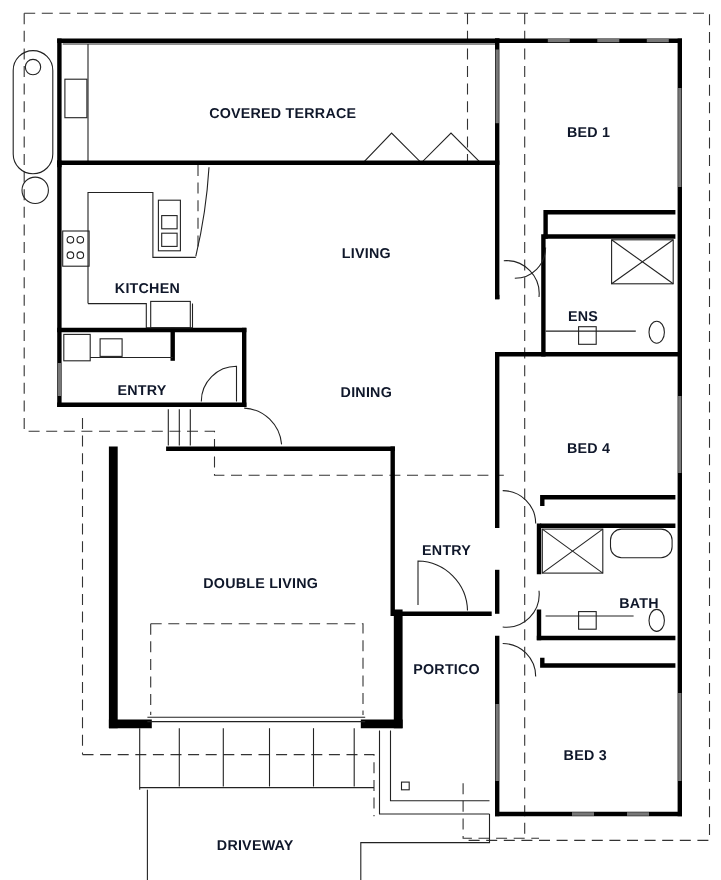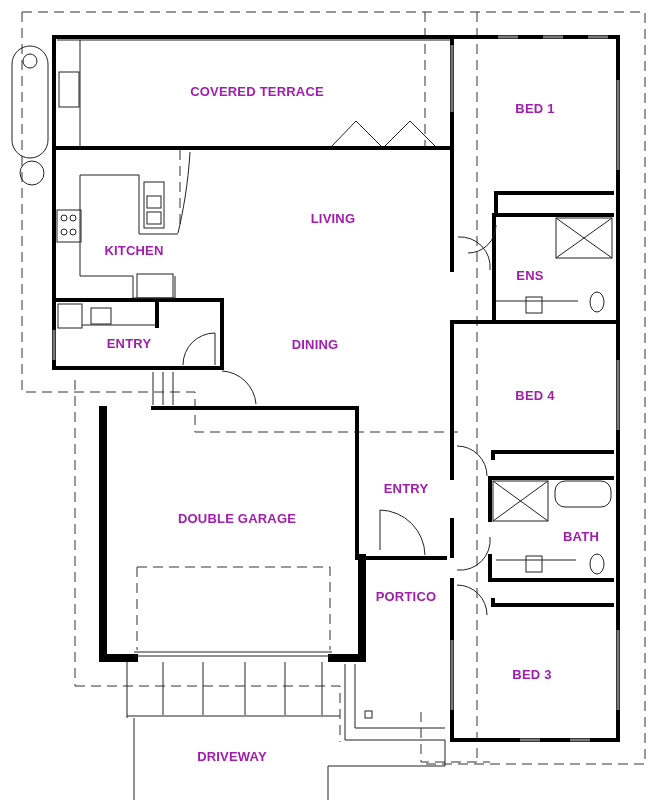--- a/index.html
+++ b/index.html
@@ -3,21 +3,21 @@
 <meta charset="utf-8">
 <style>
   html, body { margin: 0; padding: 0; background: #ffffff; }
   body { width: 655px; height: 800px; overflow: hidden; position: relative; font-family: "Liberation Sans", sans-serif; }
   #plan { position: absolute; left: 0; top: 0; width: 655px; height: 800px; }
   .wall { stroke: #000; stroke-width: 4; fill: none; stroke-linecap: square; }
   .wall-thick { stroke: #000; stroke-width: 8; fill: none; stroke-linecap: square; }
   .thin { stroke: #222; stroke-width: 1; fill: none; }
   .dash { stroke: #333; stroke-width: 1; fill: none; stroke-dasharray: 10 6; }
   .win { stroke: #777; stroke-width: 3; fill: none; }
-  .label { position: absolute; font-size: 13px; font-weight: bold; color: #a21caf; white-space: nowrap; transform: translate(-50%, -50%); letter-spacing: 0.2px; }
+  .label { position: absolute; font-size: 13px; font-weight: bold; color: #0f172a; white-space: nowrap; transform: translate(-50%, -50%); letter-spacing: 0.2px; margin-top: 12px; }
 </style>
 </head>
 <body>
 
 <svg id="plan" viewBox="0 0 655 800" xmlns="http://www.w3.org/2000/svg">
 
   <g>
     <polyline class="dash" points="22,12 645,12 645,764 420,764"></polyline>
     <polyline class="dash" points="22,12 22,392 195,392 195,432 458,432"></polyline>
     <line class="dash" x1="425" y1="12" x2="425" y2="150"></line>
@@ -164,20 +164,20 @@
     <line class="win" x1="54" y1="330" x2="54" y2="360"></line>
   </g>
 </svg>
 
 <div class="label" style="left:257px;top:91px">COVERED TERRACE</div>
 <div class="label" style="left:535px;top:108px">BED 1</div>
 <div class="label" style="left:333px;top:218px">LIVING</div>
 <div class="label" style="left:134px;top:250px">KITCHEN</div>
 <div class="label" style="left:530px;top:275px">ENS</div>
 <div class="label" style="left:129px;top:343px">ENTRY</div>
-<div class="label" style="left:315px;top:344px">DINING</div>
+<div class="label" style="left:333px;top:344px">DINING</div>
 <div class="label" style="left:535px;top:395px">BED 4</div>
 <div class="label" style="left:406px;top:488px">ENTRY</div>
-<div class="label" style="left:237px;top:518px">DOUBLE GARAGE</div>
+<div class="label" style="left:237px;top:518px">DOUBLE LIVING</div>
 <div class="label" style="left:581px;top:536px">BATH</div>
 <div class="label" style="left:406px;top:596px">PORTICO</div>
 <div class="label" style="left:532px;top:674px">BED 3</div>
 <div class="label" style="left:232px;top:756px">DRIVEWAY</div>
 
 </body></html>

